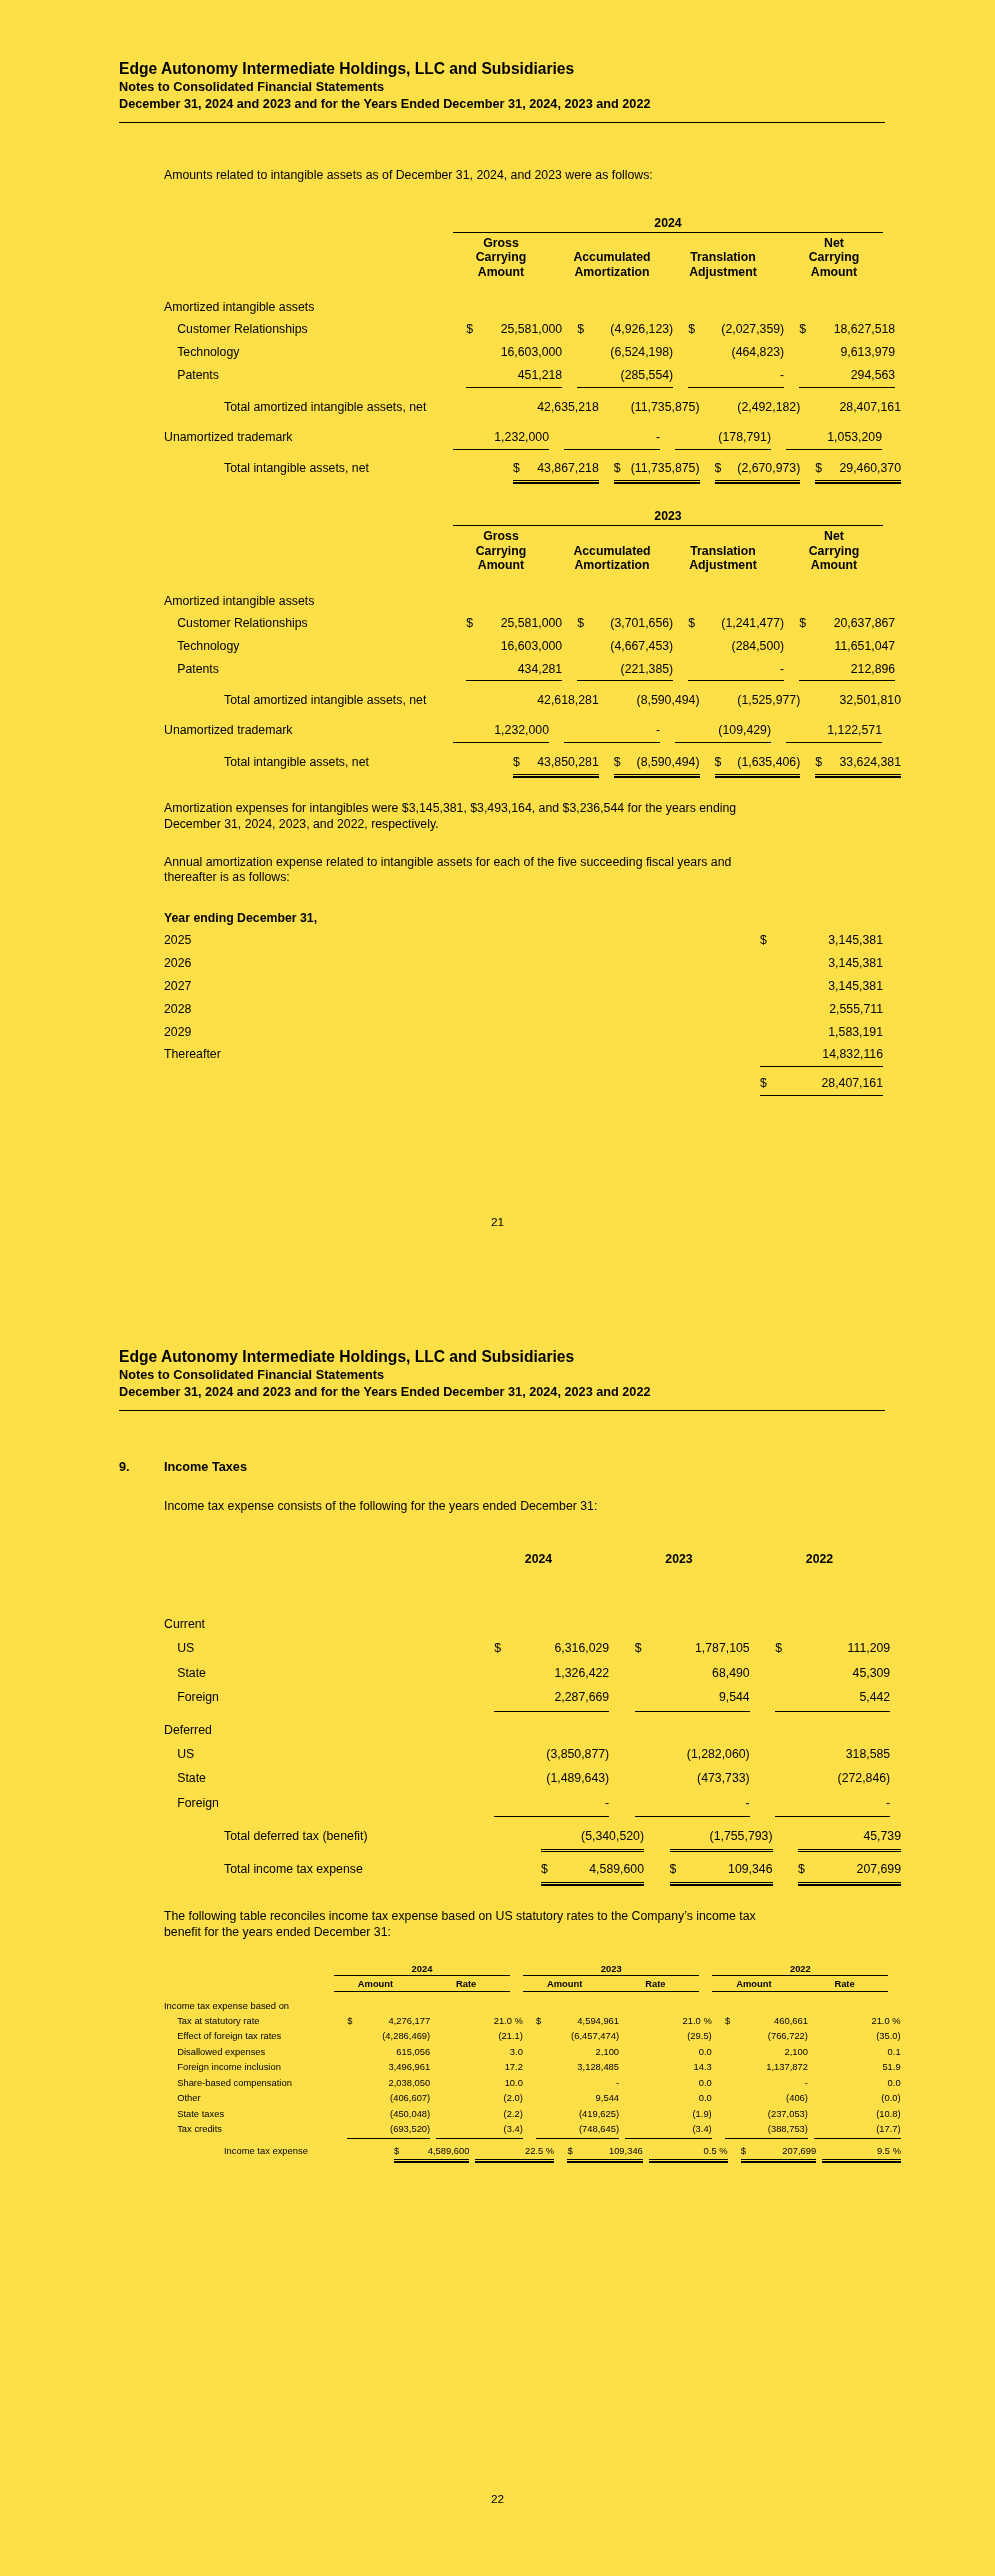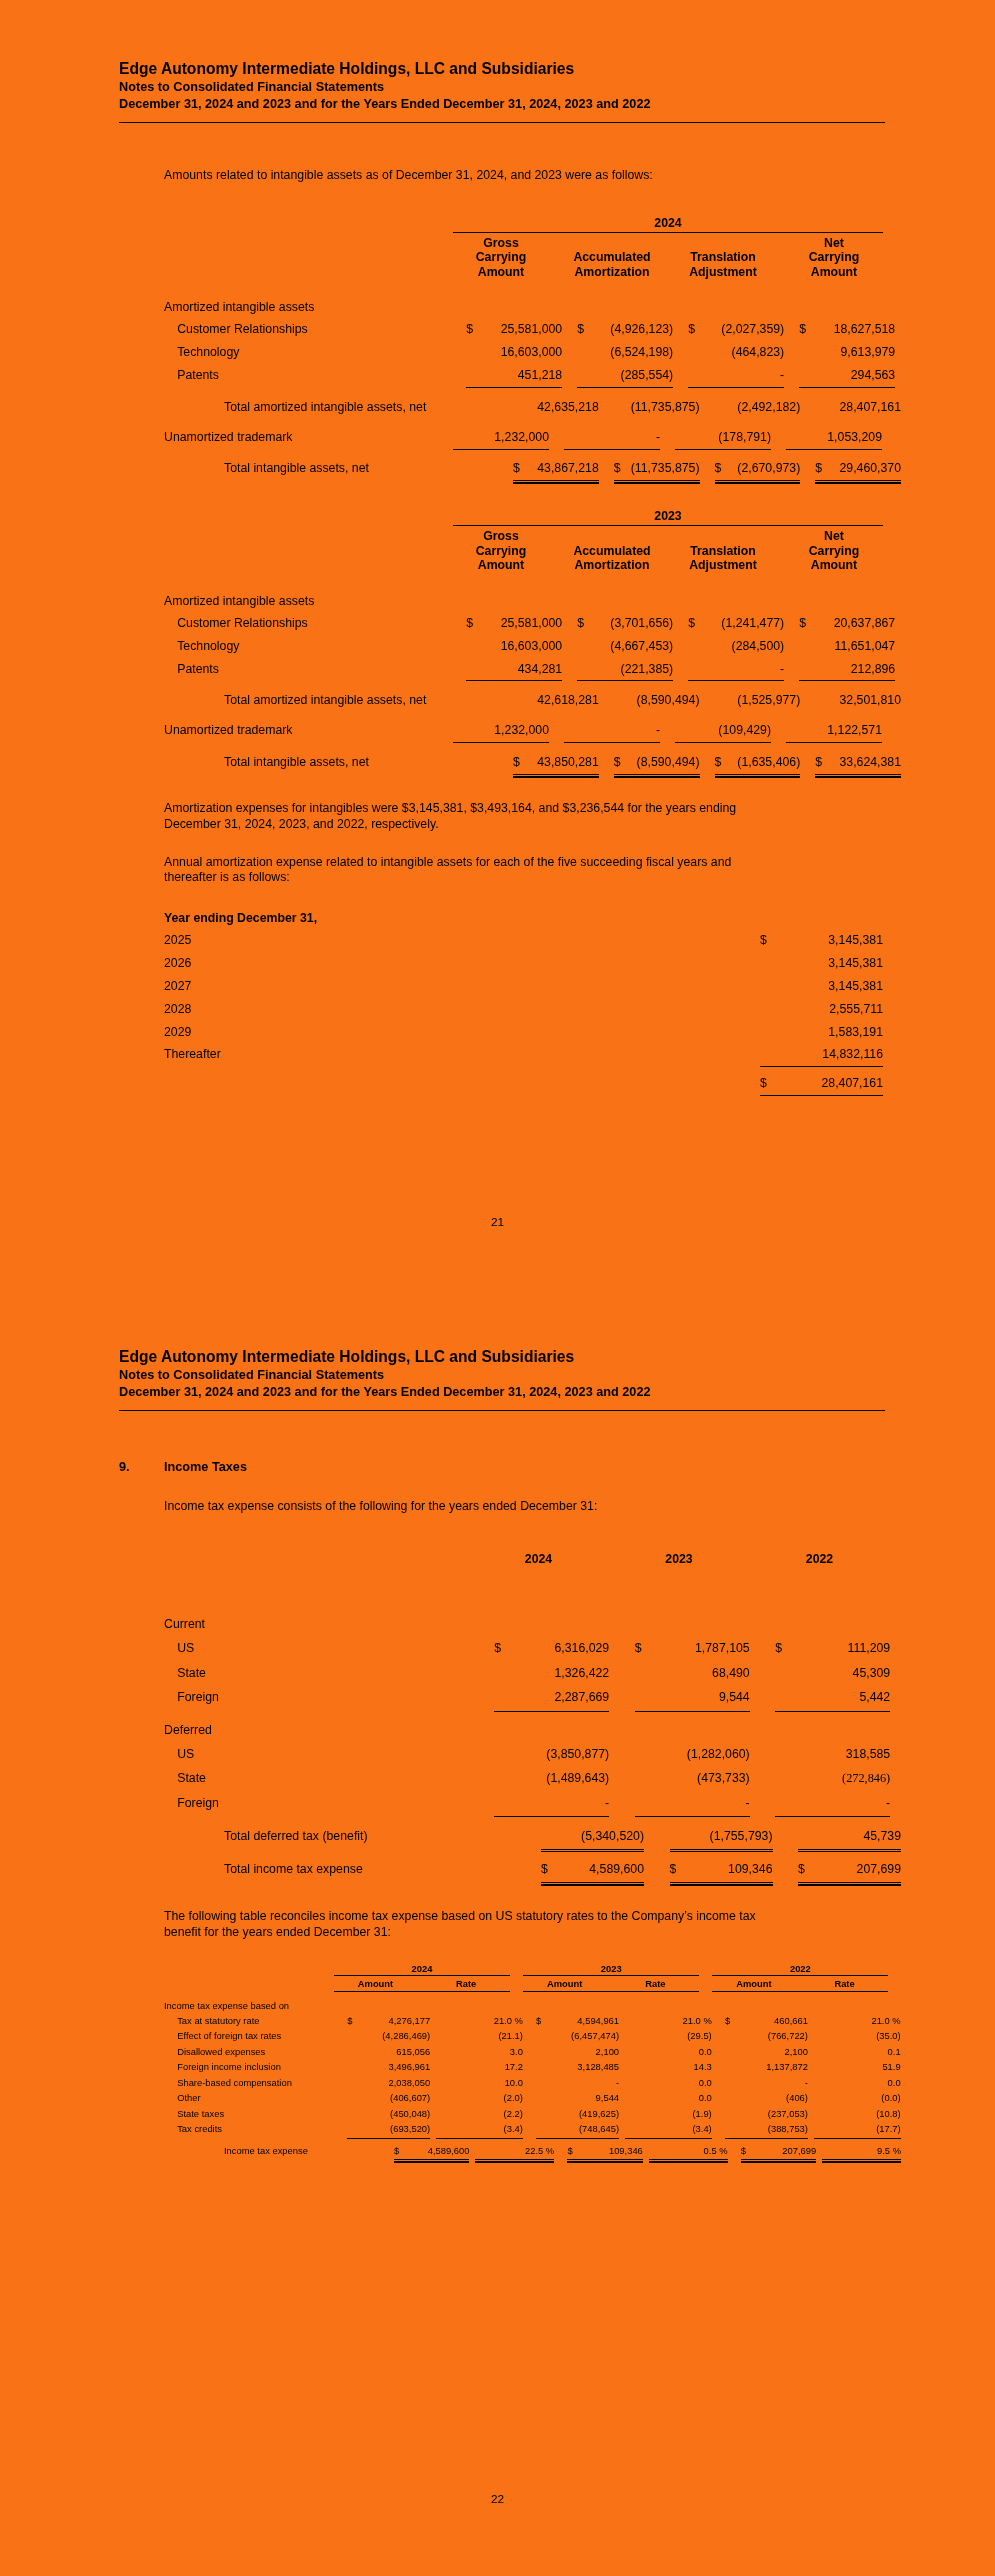--- a/index.html
+++ b/index.html
@@ -1,18 +1,18 @@
 <!DOCTYPE html>
 <html style="font-size:15px"><head>
 <meta charset="utf-8">
 <style>
   html,body{margin:0;padding:0}
   body{width:995px;height:2576px;background:#fff;color:#000;
        font-family:"Liberation Sans","DejaVu Sans",sans-serif;font-size:12.3px}
-  .page{position:relative;width:995px;height:1288px;background:#f97316;overflow:hidden}
+  .page{position:relative;width:995px;height:1288px;background:#fde047;overflow:hidden}
   .content{padding:59px 94px 0 119px}
   .doc-title{font-size:15.6px;font-weight:700;line-height:20px}
   .doc-sub{font-size:12.7px;font-weight:700;line-height:17px;max-width:533px}
   .header-rule{height:0;border-top:1.5px solid #000;margin-top:9.4px;width:766px}
   .body-text{margin:24.5px 0 0 45px;max-width:611px;line-height:15.6px}
   .section-heading{display:flex;margin-top:49px;font-weight:700;font-size:12.7px}
   .section-number{width:45px}
   .fin-table{margin-left:45px}
   .trow{display:flex;align-items:baseline}
   .tlabel{white-space:nowrap}
@@ -488,21 +488,21 @@
         <div class="trow" style="line-height: 23.6px;">
           <div class="tlabel" style="flex: 0 0 317px; padding-left: 13.2px;">State</div>
           <div class="cellgroup" style="width: 115px; margin-left: 0px;">
             <span class="cur"></span>
             <span class="val">(1,489,643)</span>
           </div>
           <div class="cellgroup" style="width: 115px; margin-left: 25.5px; justify-content: flex-end;">
             <span class="cur"></span>
             <span class="val">(473,733)</span>
           </div>
-          <div class="cellgroup" style="width: 115px; margin-left: 25.5px; font-family: Liberation Serif, serif;">
+          <div class="cellgroup" style="width: 115px; margin-left: 25.5px;">
             <span class="cur"></span>
             <span class="val">(272,846)</span>
           </div>
         </div>
         <div class="trow" style="line-height: 23.6px;">
           <div class="tlabel" style="flex: 0 0 317px; padding-left: 13.2px;">Foreign</div>
           <div class="cellgroup rule-single" style="width: 115px; margin-left: 0px;">
             <span class="cur"></span>
             <span class="val">-</span>
           </div>

